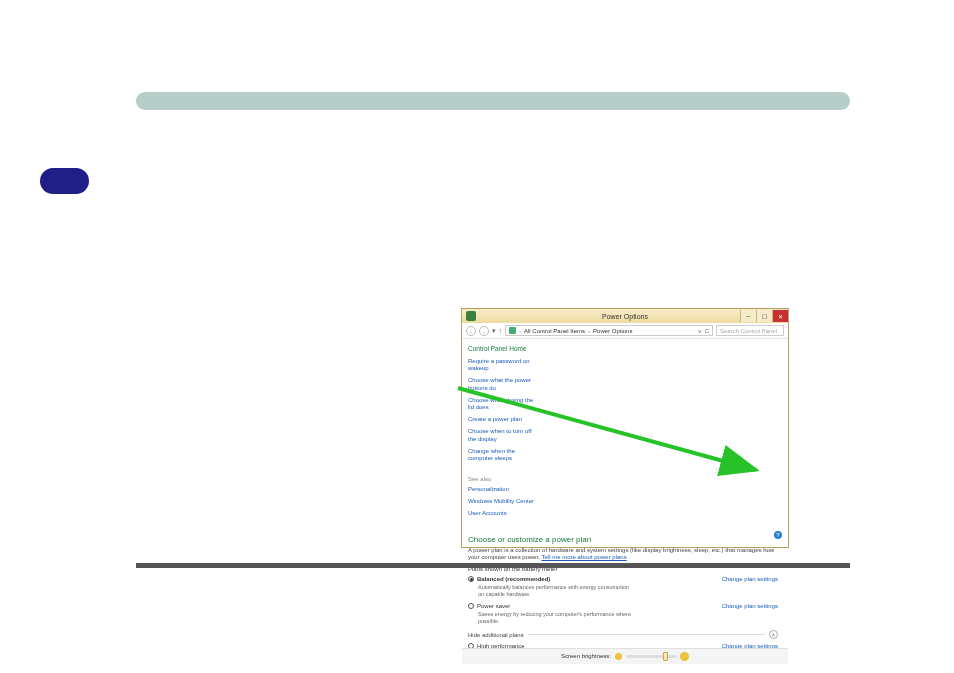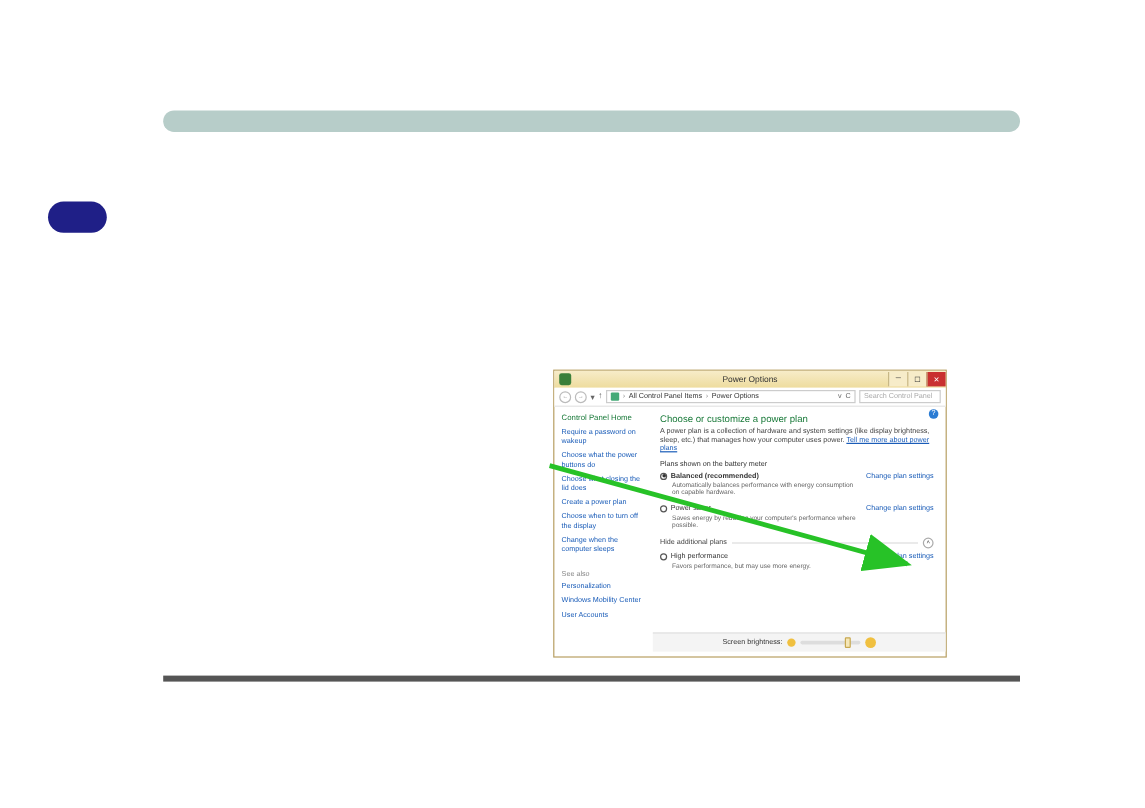--- a/index.html
+++ b/index.html
@@ -118,20 +118,21 @@
     border: 1px solid #ccc;
     padding: 0 3px;
     font-size: 6px;
     color: #aaa;
     display: flex; align-items: center;
   }
 
   .win-body {
     display: flex;
     height: calc(100% - 30px);
+    flex-direction: column;
   }
   .sidebar {
     width: 82px;
     padding: 6px 6px;
     font-size: 6px;
     color: #1a5cb8;
   }
   .sidebar-title {
     color: #1a7a3a;
     font-size: 6.5px;

